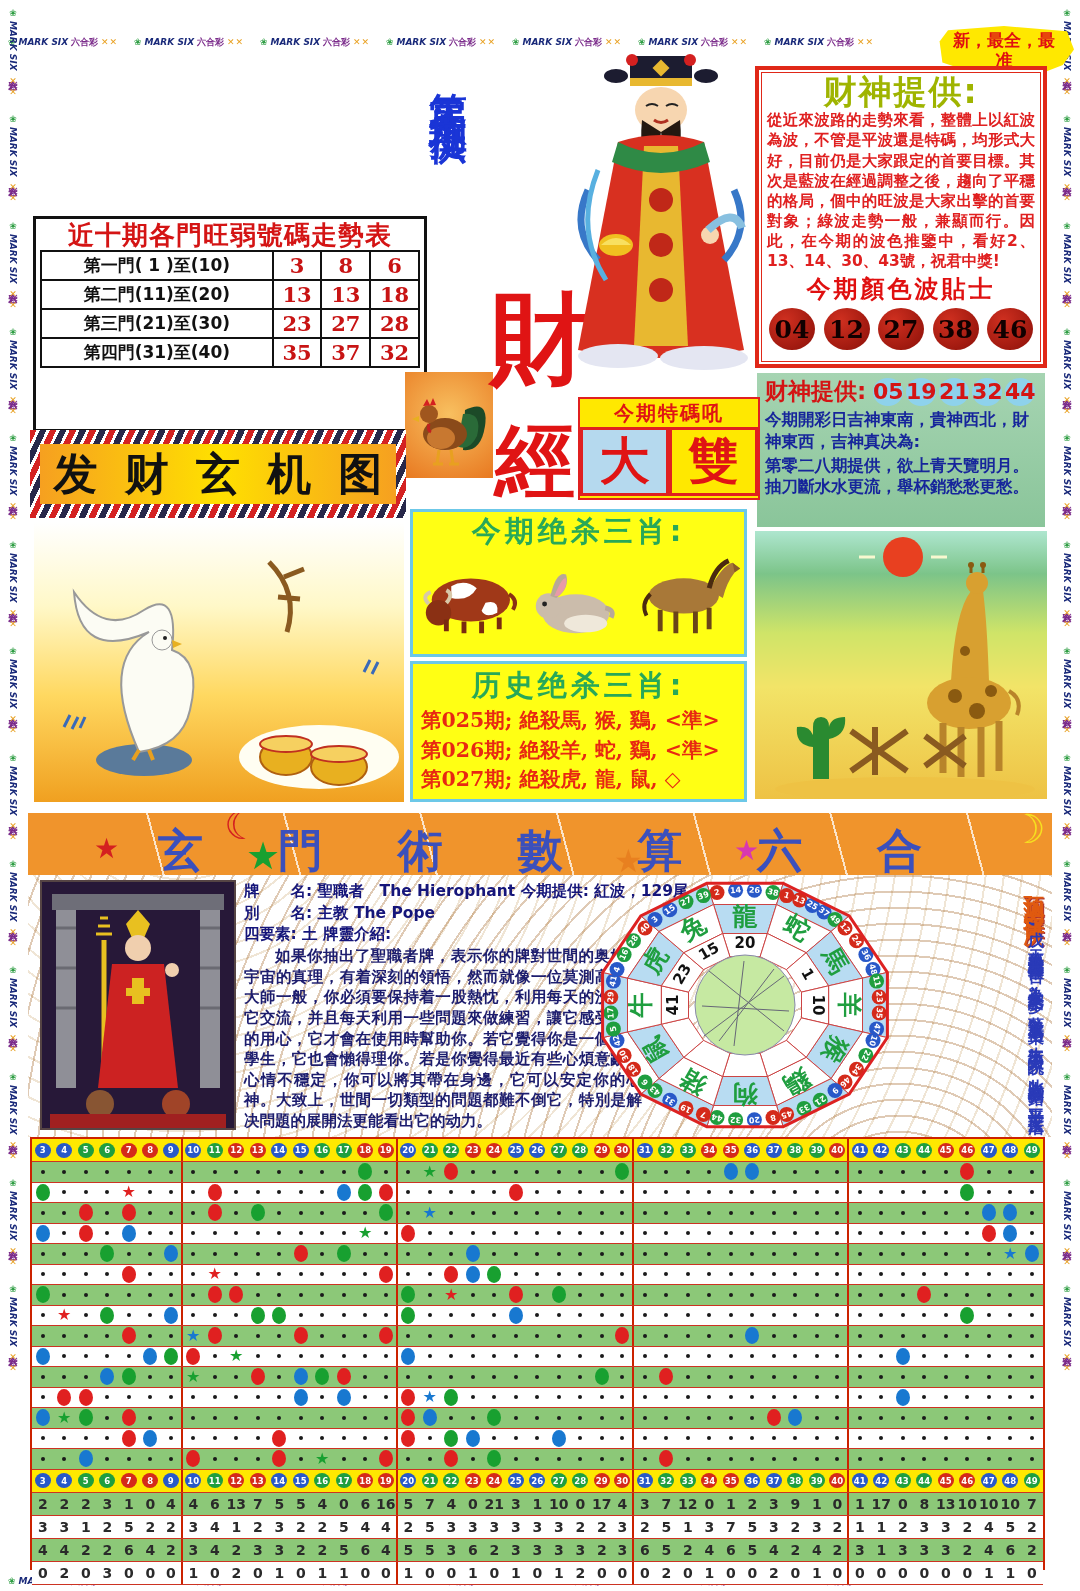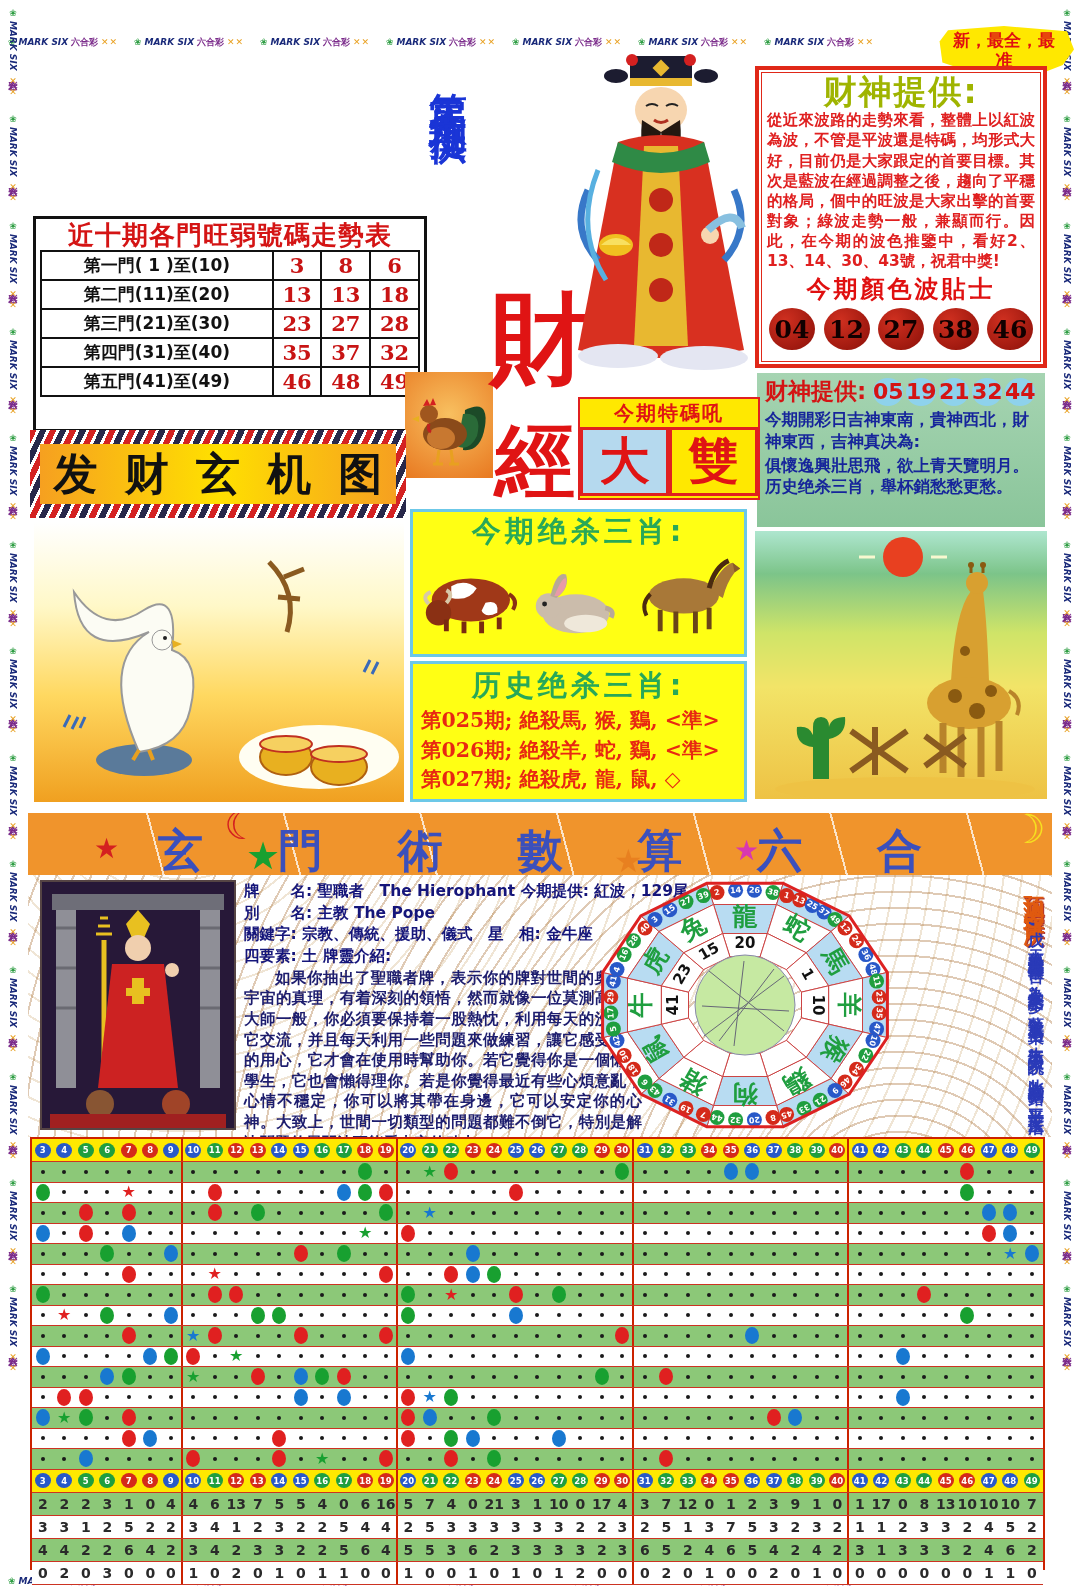--- a/index.html
+++ b/index.html
@@ -147,26 +147,20 @@
             <td class="val">23</td>
             <td class="val">27</td>
             <td class="val">28</td>
           </tr>
           <tr>
             <td class="door">第四門(31)至(40)</td>
             <td class="val">35</td>
             <td class="val">37</td>
             <td class="val">32</td>
           </tr>
-          <tr>
-            <td class="door">第五門(41)至(49)</td>
-            <td class="val">46</td>
-            <td class="val">48</td>
-            <td class="val">49</td>
-          </tr>
         </tbody>
       </table>
   </div>
 
   <div class="abs issue">第零二八期提供:</div>
 
   <div class="abs rooster">
     <svg width="88" height="106" viewBox="0 0 88 106">
       <path d="M60 38 Q84 26 80 54 Q76 80 58 78 Z" fill="#1c4a28"></path>
       <path d="M58 42 Q78 40 72 64 Q64 80 52 74 Z" fill="#2a6a38"></path>
@@ -232,21 +226,21 @@
       <span class="rlab">财神提供:</span>
       <span id="roar-nums" style="display:flex;">
           <span class="cball">05</span>
           <span class="cball">19</span>
           <span class="cball">21</span>
           <span class="cball">32</span>
           <span class="cball">44</span>
         </span>
     </div>
     <div class="rtxt">今期開彩日吉神東南，貴神西北，財神東西，吉神真决為:</div>
-    <div class="rtxt">俱懷逸興壯思飛，欲上青天覽明月。历史绝杀三肖，舉杯銷愁愁更愁。</div>
+    <div class="rtxt">第零二八期提供，欲上青天覽明月。抽刀斷水水更流，舉杯銷愁愁更愁。</div>
   </div>
 
   <div class="abs special">
     <div class="sh">今期特碼吼</div>
     <div class="cells">
       <div class="cell c1">大</div>
       <div class="cell c2">雙</div>
     </div>
   </div>
 
@@ -376,21 +370,20 @@
         <circle cx="130" cy="88" r="7" fill="#f0cfae"></circle>
         <circle cx="58" cy="222" r="14" fill="#885533"></circle>
           <circle cx="134" cy="222" r="14" fill="#a04428"></circle>
         <rect x="8" y="232" width="176" height="14" fill="#a02020"></rect>
       </svg>
     </div>
 
     <div class="tarottext">
       <div class="tl">牌　　名: 聖職者　The Hierophant 今期提供: 紅波，129尾</div>
       <div class="tl">別　　名: 主教 The Pope</div>
-      <div class="tl">關鍵字: 宗教、傳統、援助、儀式　星　相: 金牛座</div>
       <div class="tl">四要素: 土 牌靈介紹:</div>
       <div class="tp">如果你抽出了聖職者牌，表示你的牌對世間的奥妙、宇宙的真理，有着深刻的領悟，然而就像一位莫測高深的大師一般，你必須要保持着一股熱忱，利用每天的洗牌和它交流，并且每天利用一些問題來做練習，讓它感受到你的用心，它才會在使用時幫助你。若它覺得你是一個懶惰學生，它也會懶得理你。若是你覺得最近有些心煩意亂，心情不穩定，你可以將其帶在身邊，它可以安定你的心神。大致上，世間一切類型的問題都難不倒它，特別是解决問題的展開法更能看出它的动力。</div>
     </div>
 
     <div class="wheelwrap" id="wheel"><svg width="322" height="268" viewBox="0 0 322 268">
           <polygon points="129.5,33.5 122.8,12.3 199.2,12.3 192.5,33.5" fill="#fff" stroke="#cc4444" stroke-width="1"></polygon>
           <polygon points="138.6,62.5 129.5,33.5 192.5,33.5 183.4,62.5" fill="#b8dcf2" stroke="#cc4444" stroke-width="1"></polygon>
           <polygon points="145.9,85.7 138.6,62.5 183.4,62.5 176.1,85.7" fill="#fff" stroke="#cc4444" stroke-width="1"></polygon>
           <text x="161.0" y="45.0" fill="#1f9e3f" font-size="25" font-weight="bold" text-anchor="middle" dominant-baseline="central" transform="rotate(0 161.0 45.0)">龍</text>
           <circle cx="133.0" cy="21.5" r="7.5" fill="#d42a1a"></circle>

